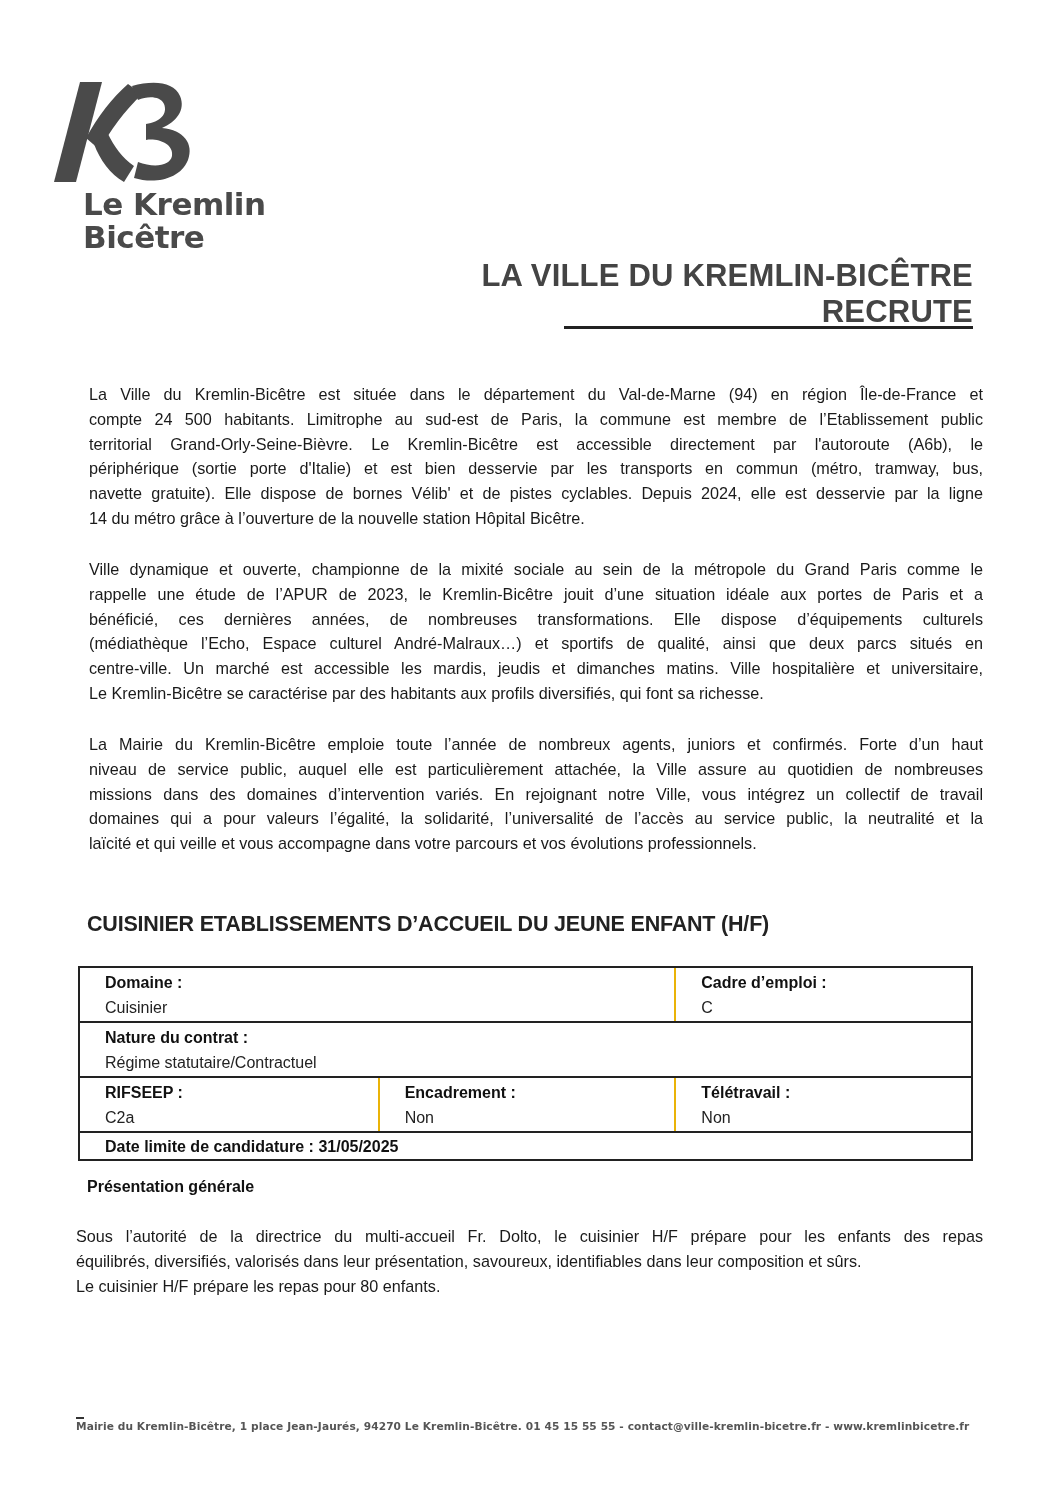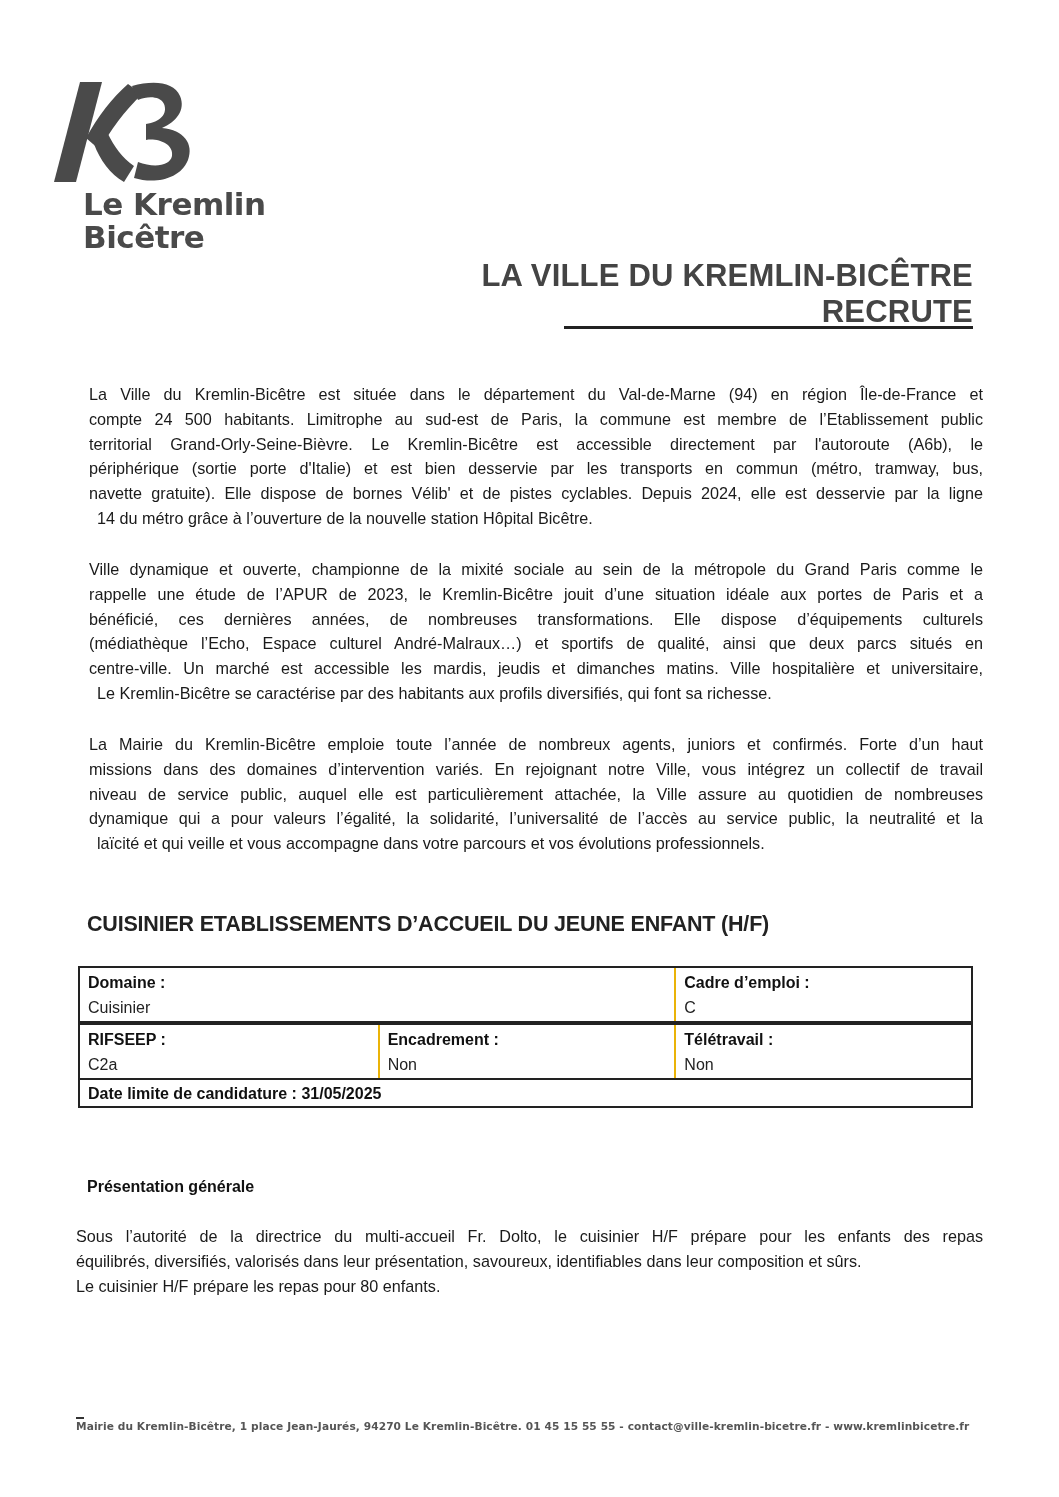--- a/index.html
+++ b/index.html
@@ -16,33 +16,33 @@
   
   .heading { right: 86px; text-align: left; font-weight: bold; color: #444; font-size: 31px; letter-spacing: 0.2px; }
   #heading-line1 { top: 258px; }
   #heading-line2 { top: 294px; }
   #heading-rule { left: 564px; top: 326px; width: 409px; height: 3px; background: #222; }
 
   
   .para { left: 89px; width: 894px; font-size: 16.2px; line-height: 24.8px; text-align: justify;
           color: #1a1a1a; font-family: "Liberation Sans", sans-serif; }
   .para span.line { display: block; text-align: justify; text-align-last: justify; }
-  .para span.line.last { text-align-last: left; margin-left: 8px; }
+  .para span.line.last { text-align-last: left; }
   #para-1 { top: 382px; }
   #para-2 { top: 557px; }
   #para-3 { top: 732px; }
 
   
   #job-title { left: 87px; top: 912px; font-size: 21.5px; font-weight: bold; color: #222; letter-spacing: -0.2px; }
 
   
   #info-table { left: 78px; top: 966px; width: 895px; border: 2px solid #222; box-sizing: border-box; }
   .trow { display: flex; border-top: 2px solid #222; }
   .trow:first-child { border-top: none; }
-  .tcell { box-sizing: border-box; padding: 2px 0 1px 8px; font-size: 16px; line-height: 25px; }
+  .tcell { box-sizing: border-box; padding: 2px 0 1px 25px; font-size: 16px; line-height: 25px; }
   .tcell + .tcell { border-left: 2px solid #eab308; }
   .tlabel { font-weight: bold; display: block; color: #111; }
   .tvalue { display: block; color: #222; }
   .c-a { width: 597px; }
   .c-b { width: 298px; }
   .c-a1 { width: 299px; }
   .c-a2 { width: 298px; }
   .c-full { width: 100%; }
   .c-full .tlabel { line-height: 23px; }
 
@@ -89,40 +89,44 @@
   <span class="line">Ville dynamique et ouverte, championne de la mixité sociale au sein de la métropole du Grand Paris comme le</span>
   <span class="line">rappelle une étude de l’APUR de 2023, le Kremlin-Bicêtre jouit d’une situation idéale aux portes de Paris et a</span>
   <span class="line">bénéficié, ces dernières années, de nombreuses transformations. Elle dispose d’équipements culturels</span>
   <span class="line">(médiathèque l’Echo, Espace culturel André-Malraux…) et sportifs de qualité, ainsi que deux parcs situés en</span>
   <span class="line">centre-ville. Un marché est accessible les mardis, jeudis et dimanches matins. Ville hospitalière et universitaire,</span>
   <span class="line last">Le Kremlin-Bicêtre se caractérise par des habitants aux profils diversifiés, qui font sa richesse.</span>
 </div>
 
 <div id="para-3" class="abs para">
   <span class="line">La Mairie du Kremlin-Bicêtre emploie toute l’année de nombreux agents, juniors et confirmés. Forte d’un haut</span>
+  <span class="line">niveau de service public, auquel elle est particulièrement attachée, la Ville assure au quotidien de nombreuses</span>
   <span class="line">missions dans des domaines d’intervention variés. En rejoignant notre Ville, vous intégrez un collectif de travail</span>
-  <span class="line">niveau de service public, auquel elle est particulièrement attachée, la Ville assure au quotidien de nombreuses</span>
-  <span class="line">dynamique qui a pour valeurs l’égalité, la solidarité, l’universalité de l’accès au service public, la neutralité et la</span>
+  <span class="line">domaines qui a pour valeurs l’égalité, la solidarité, l’universalité de l’accès au service public, la neutralité et la</span>
   <span class="line last">laïcité et qui veille et vous accompagne dans votre parcours et vos évolutions professionnels.</span>
 </div>
 
 <div id="job-title" class="abs">CUISINIER ETABLISSEMENTS D’ACCUEIL DU JEUNE ENFANT (H/F)</div>
 
 <div id="info-table" class="abs">
   <div class="trow">
     <div class="tcell c-a">
       <span class="tlabel">Domaine :</span>
       <span class="tvalue">Cuisinier</span>
     </div>
     <div class="tcell c-b">
       <span class="tlabel">Cadre d’emploi :</span>
       <span class="tvalue">C</span>
     </div>
   </div>
   <div class="trow">
+    <div class="tcell c-b">
+      <span class="tlabel">Nature du contrat :</span>
+      <span class="tvalue">Régime statutaire/Contractuel</span>
+    </div>
   </div>
   <div class="trow">
     <div class="tcell c-a1">
       <span class="tlabel">RIFSEEP :</span>
       <span class="tvalue">C2a</span>
     </div>
     <div class="tcell c-a2">
       <span class="tlabel">Encadrement :</span>
       <span class="tvalue">Non</span>
     </div>

